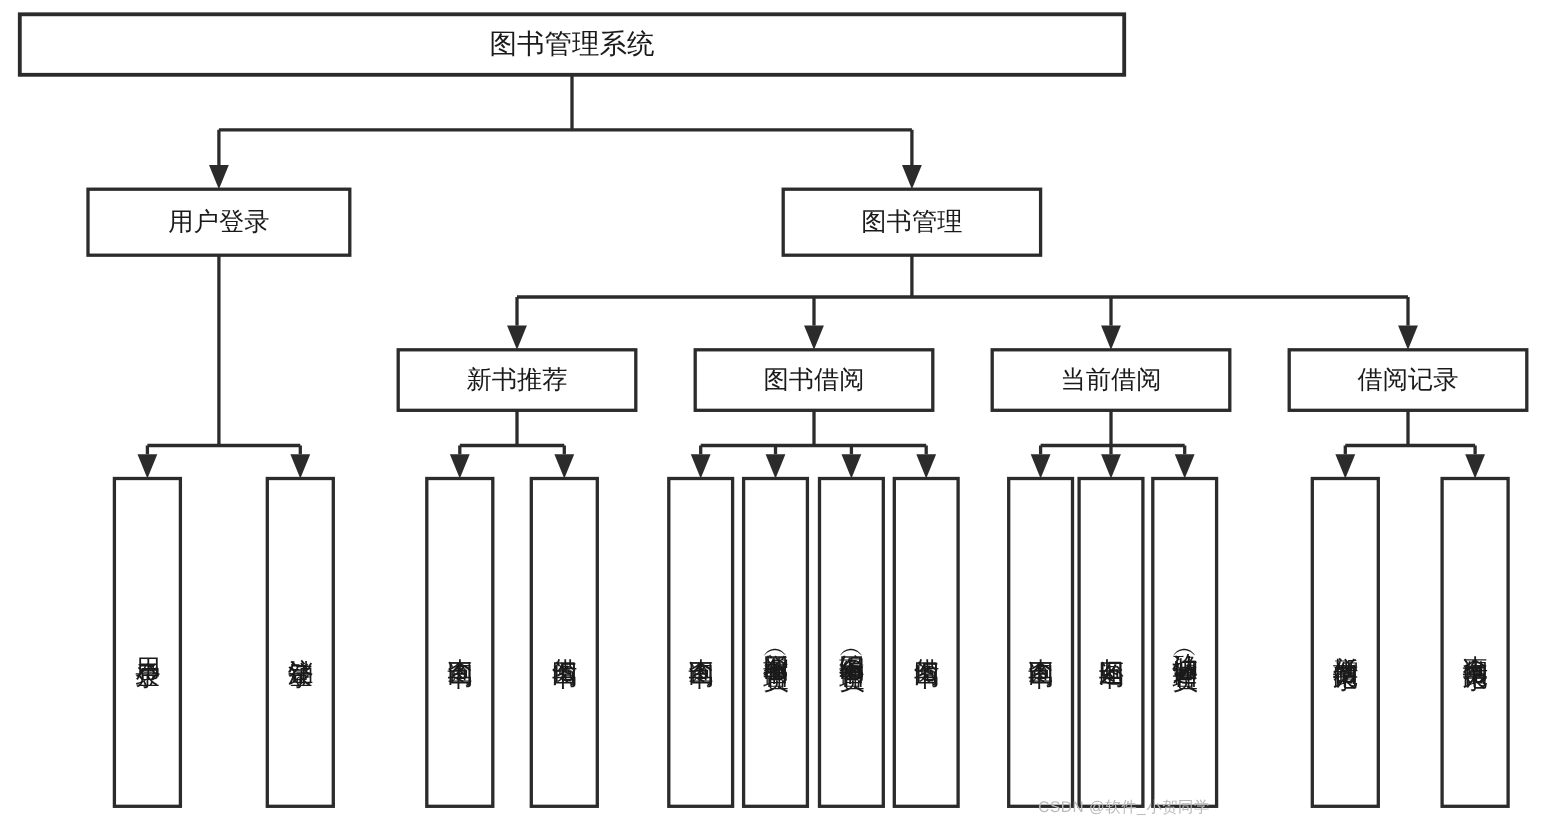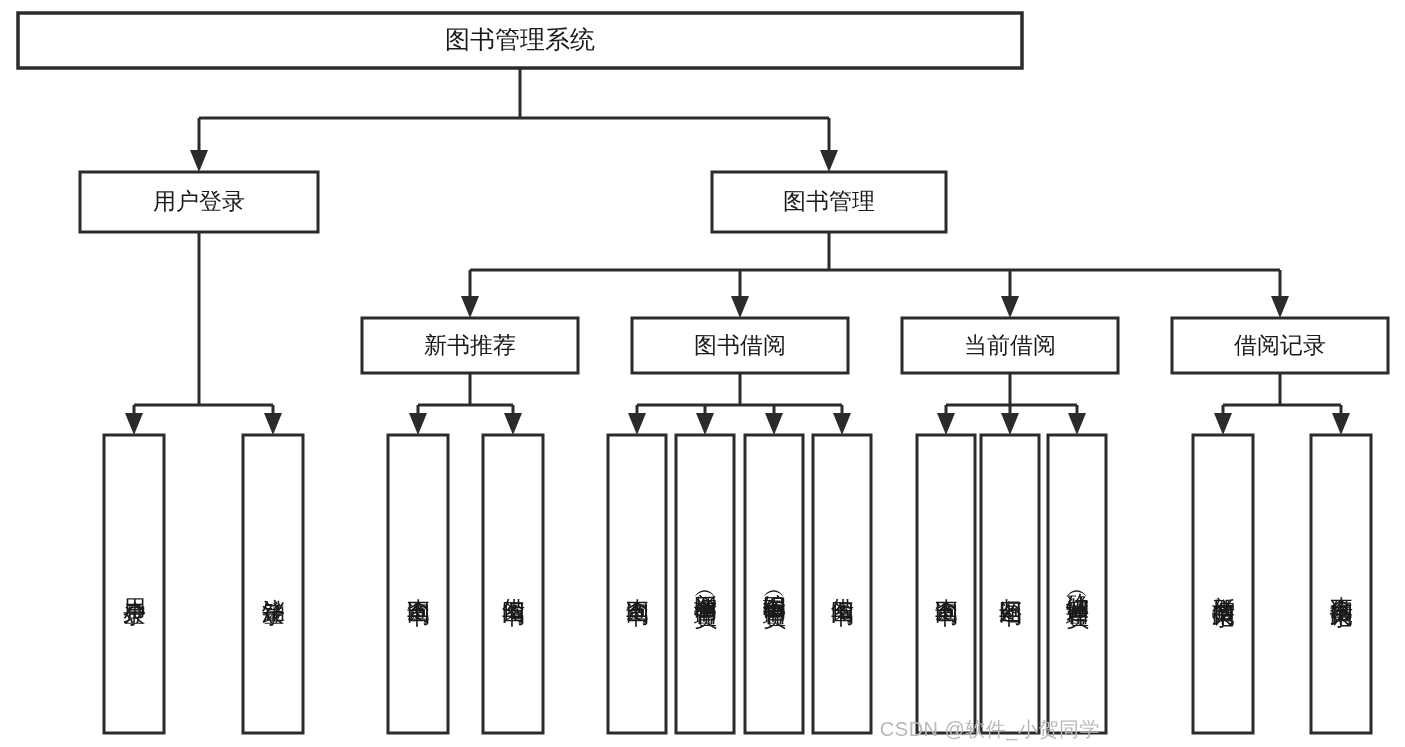--- a/index.html
+++ b/index.html
@@ -68,21 +68,21 @@
     line-height: 1.12;
     color: #1a1a1a;
     letter-spacing: 2px;
     white-space: nowrap;
   }
   .watermark {
     position: absolute;
     right: 14px;
     bottom: 4px;
     font-family: "Liberation Sans", "DejaVu Sans", sans-serif;
-    font-size: 20px;
+    font-size: 14px;
     color: #b9b9b9;
     white-space: nowrap;
     letter-spacing: 0.5px;
   }
 </style>
 </head>
 <body>
 
 <div id="diagram-root">
   <svg id="flow" viewBox="0 0 1405 747" xmlns="http://www.w3.org/2000/svg">

